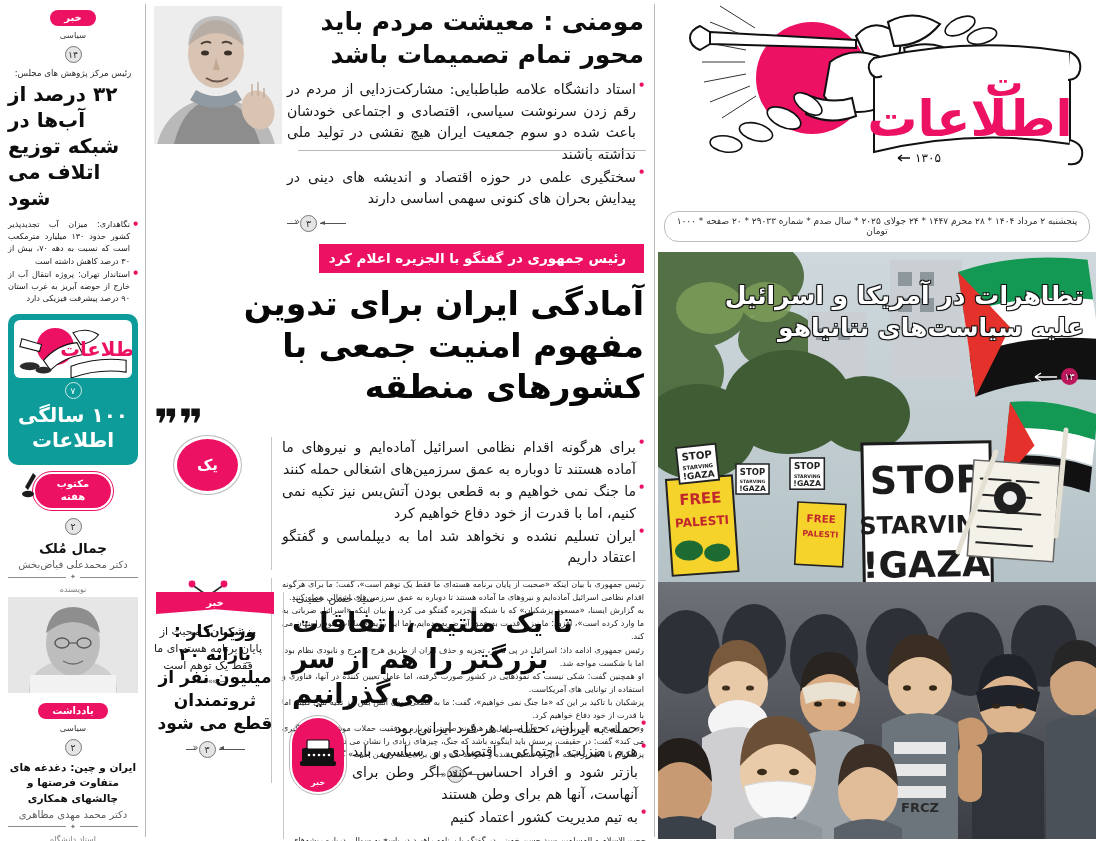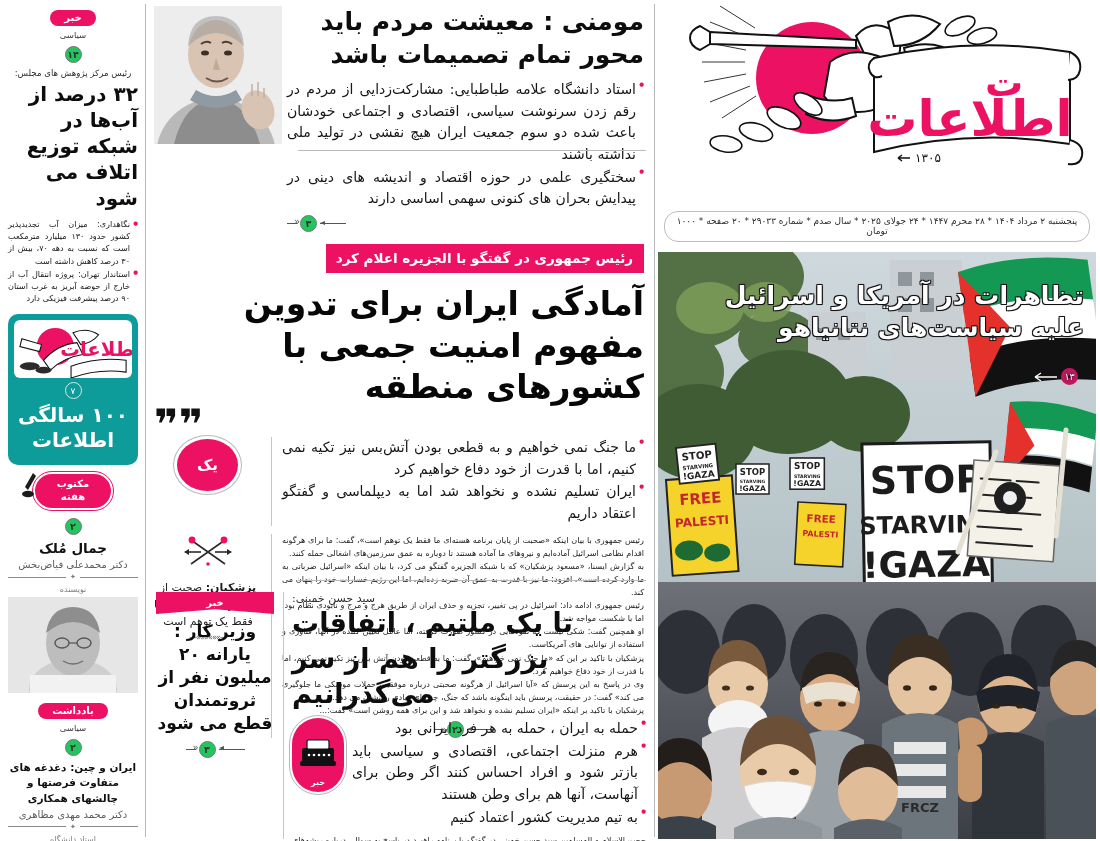--- a/index.html
+++ b/index.html
@@ -26,30 +26,29 @@
     display:inline-block;
     background:#ED1164; color:#fff;
     font-size:10px; font-weight:bold;
     padding:2px 14px 3px;
     border-radius:11px;
     letter-spacing:0;
   }
   .kicker-bar{
     background:#ED1164; color:#fff;
     font-size:13.5px; font-weight:bold;
-    padding:6px 11px 7px 10px;
+    padding:6px 18px 7px 10px;
     text-align:center;
     white-space:nowrap;
   }
   .pagenum-circle{
     display:inline-flex; align-items:center; justify-content:center;
     width:17px; height:17px; border-radius:50%;
     border:1px solid #777; font-size:9.5px; color:#333;
-    background:#22c55e;
-    font-weight:bold;
+    background:#e5e5e5;
   }
   .jump{
     display:flex; align-items:center; justify-content:center; gap:3px;
     color:#444; font-size:9px;
   }
   .jump .arrowl{
     display:inline-block; width:26px; height:1px; background:#555; position:relative;
   }
   .jump .arrowl:before{
     content:''; position:absolute; left:0; top:-2.5px;
@@ -85,21 +84,21 @@
     position:absolute; left:0; top:0;
     width:146px; height:841px;
     padding:6px 8px 0 8px;
     background:#fff;
   }
   .sb-center{ text-align:center; }
   .sb-sub{ font-size:8.5px; color:#3a3a3a; margin-top:4px; }
   .sb-lead{ font-size:8.6px; color:#2a2a2a; margin:5px 0 2px; line-height:1.3; }
   .sb-headline{
     font-size:20px; font-weight:bold; line-height:1.3; color:#0d0d0d;
-    letter-spacing:-0.4px; text-align:right;
+    letter-spacing:-0.4px; text-align:left;
   }
   .sb-bullets li{ font-size:8.1px; line-height:1.5; }
 
   .anniv-box{
     margin-top:10px;
     background:#0E9C9B;
     border-radius:10px;
     padding:6px 6px 12px;
     text-align:center;
   }
@@ -379,20 +378,21 @@
       <div style="display:flex; align-items:flex-start;">
         <div class="kicker-bar" style="flex:none;">رئیس جمهوری در گفتگو با الجزیره اعلام کرد</div>
         <div style="flex:1;"></div>
       </div>
       <div class="lead-head">آمادگی ایران برای تدوین مفهوم امنیت جمعی با کشورهای منطقه</div>
       <div class="quote-mark">❞❞</div>
     </div>
 
     <div style="display:flex; gap:10px; margin-top:2px;">
       <ul class="bullets" style="flex:1;">
+        <li>برای هرگونه اقدام نظامی اسرائیل آماده‌ایم و نیروهای ما آماده هستند تا دوباره به عمق سرزمین‌های اشغالی حمله کنند</li>
         <li>ما جنگ نمی خواهیم و به قطعی بودن آتش‌بس نیز تکیه نمی کنیم، اما با قدرت از خود دفاع خواهیم کرد</li>
         <li>ایران تسلیم نشده و نخواهد شد اما به دیپلماسی و گفتگو اعتقاد داریم</li>
       </ul>
       <div style="width:118px; flex:none; border-right:1px solid #c6c6c6; padding-right:10px;">
         <div class="seal">یک</div>
       </div>
     </div>
 
     <div class="lead-cols">
       <div class="col-body body-txt">

